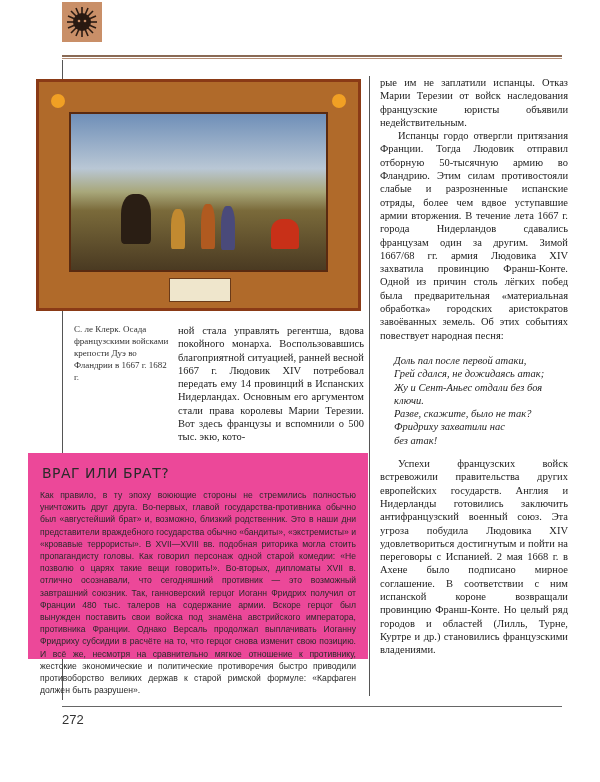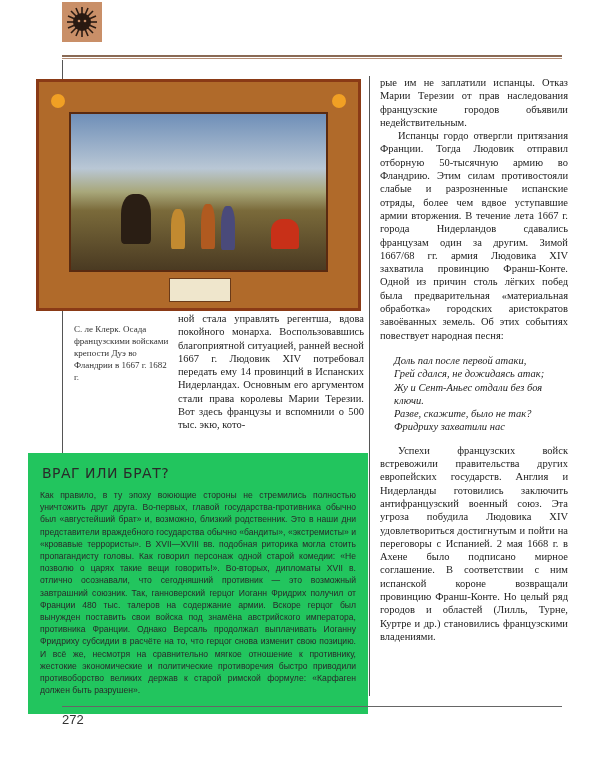--- a/index.html
+++ b/index.html
@@ -51,32 +51,32 @@
     }
     .painting .medal { position: absolute; width: 14px; height: 14px; border-radius: 50%; background: #f1a024; }
     .caption {
       position: absolute; left: 74px; top: 323px; width: 100px; font-family: Liberation Serif, serif;
       font-size: 9px; line-height: 12px; color: #333;
     }
     .col-text {
       font-family: "Liberation Serif", serif; font-size: 10.5px; line-height: 13.3px; color: #222;
       text-align: justify;
     }
-    .mid-col { position: absolute; left: 178px; top: 312px; width: 186px; }
+    .mid-col { position: absolute; left: 178px; top: 324px; width: 186px; }
     .right-col { position: absolute; left: 380px; top: 76px; width: 188px; }
     .right-col p { margin: 0; text-indent: 18px; }
     .right-col p.noindent { text-indent: 0; }
     .poem {
       font-family: "Liberation Serif", serif; font-style: italic; font-size: 10.5px; line-height: 13.3px;
       margin: 12px 9px 10px 14px;
     }
     .poem .r { text-align: left; display: block; }
     .sidebar-box {
-      position: absolute; left: 28px; top: 453px; width: 340px; height: 261px;
-      background: #22c55e; box-sizing: border-box; padding: 8px 12px;
+      position: absolute; left: 28px; top: 453px; width: 340px; height: 206px;
+      background: #ec4899; box-sizing: border-box; padding: 8px 12px;
     }
     .sidebar-title {
       font-family: "DejaVu Sans", sans-serif; font-size: 14px; letter-spacing: 0.5px; color: #2a2a2a;
       margin: 4px 0 8px 2px;
     }
     .sidebar-body {
       font-family: Liberation Sans, sans-serif; font-size: 8.6px; line-height: 12.2px; color: #2a2a2a;
       text-align: justify;
     }
     .page-number {
@@ -122,29 +122,30 @@
     <div class="fig" style="left:200px;top:105px;width:28px;height:30px;background:#c83018;"></div>
   </div>
   <div class="cartouche"></div>
 </div>
 
 <div class="caption">С. ле Клерк. Осада французскими войсками крепости Дуэ во Фландрии в 1667 г. 1682 г.</div>
 
 <div class="mid-col col-text">ной стала управлять регентша, вдова покойного монарха. Воспользовавшись благоприятной ситуацией, ранней весной 1667 г. Людовик XIV потребовал передать ему 14 провинций в Испанских Нидерландах. Основным его аргументом стали права королевы Марии Терезии. Вот здесь французы и вспомнили о 500 тыс. экю, кото-</div>
 
 <div class="right-col col-text">
-  <p class="noindent">рые им не заплатили испанцы. Отказ Марии Терезии от прав наследования французские городов объявили недействительным.</p>
+  <p class="noindent">рые им не заплатили испанцы. Отказ Марии Терезии от войск наследования французские юристы объявили недействительным.</p>
   <p>Испанцы гордо отвергли притязания Франции. Тогда Людовик отправил отборную 50-тысячную армию во Фландрию. Этим силам противостояли слабые и разрозненные испанские отряды, более чем вдвое уступавшие армии вторжения. В течение лета 1667 г. города Нидерландов сдавались французам один за другим. Зимой 1667/68 гг. армия Людовика XIV захватила провинцию Франш-Конте. Одной из причин столь лёгких побед была предварительная «материальная обработка» городских аристократов завоёванных земель. Об этих событиях повествует народная песня:</p>
   <div class="poem">
     <span>Доль пал после первой атаки,</span><br>
     <span>Грей сдался, не дожидаясь атак;</span><br>
     <span>Жу и Сент-Аньес отдали без боя</span>
     <span class="r">ключи.</span>
     <span>Разве, скажите, было не так?</span><br>
     <span>Фридриху захватили нас</span>
+    <span class="r">без атак!</span>
   </div>
   <p>Успехи французских войск встревожили правительства других европейских государств. Англия и Нидерланды готовились заключить антифранцузский военный союз. Эта угроза побудила Людовика XIV удовлетвориться достигнутым и пойти на переговоры с Испанией. 2 мая 1668 г. в Ахене было подписано мирное соглашение. В соответствии с ним испанской короне возвращали провинцию Франш-Конте. Но целый ряд городов и областей (Лилль, Турне, Куртре и др.) становились французскими владениями.</p>
 </div>
 
 <div class="sidebar-box">
   <div class="sidebar-title">ВРАГ ИЛИ БРАТ?</div>
   <div class="sidebar-body">Как правило, в ту эпоху воюющие стороны не стремились полностью уничтожить друг друга. Во-первых, главой государства-противника обычно был «августейший брат» и, возможно, близкий родственник. Это в наши дни представители враждебного государства обычно «бандиты», «экстремисты» и «кровавые террористы». В XVII—XVIII вв. подобная риторика могла стоить пропагандисту головы. Как говорил персонаж одной старой комедии: «Не позволю о царях такие вещи говорить!». Во-вторых, дипломаты XVII в. отлично осознавали, что сегодняшний противник — это возможный завтрашний союзник. Так, ганноверский герцог Иоганн Фридрих получил от Франции 480 тыс. талеров на содержание армии. Вскоре герцог был вынужден поставить свои войска под знамёна австрийского императора, противника Франции. Однако Версаль продолжал выплачивать Иоганну Фридриху субсидии в расчёте на то, что герцог снова изменит свою позицию. И всё же, несмотря на сравнительно мягкое отношение к противнику, жестокие экономические и политические противоречия быстро приводили противоборство великих держав к старой римской формуле: «Карфаген должен быть разрушен».</div>
 </div>
 
 <div class="rule-bottom"></div>

